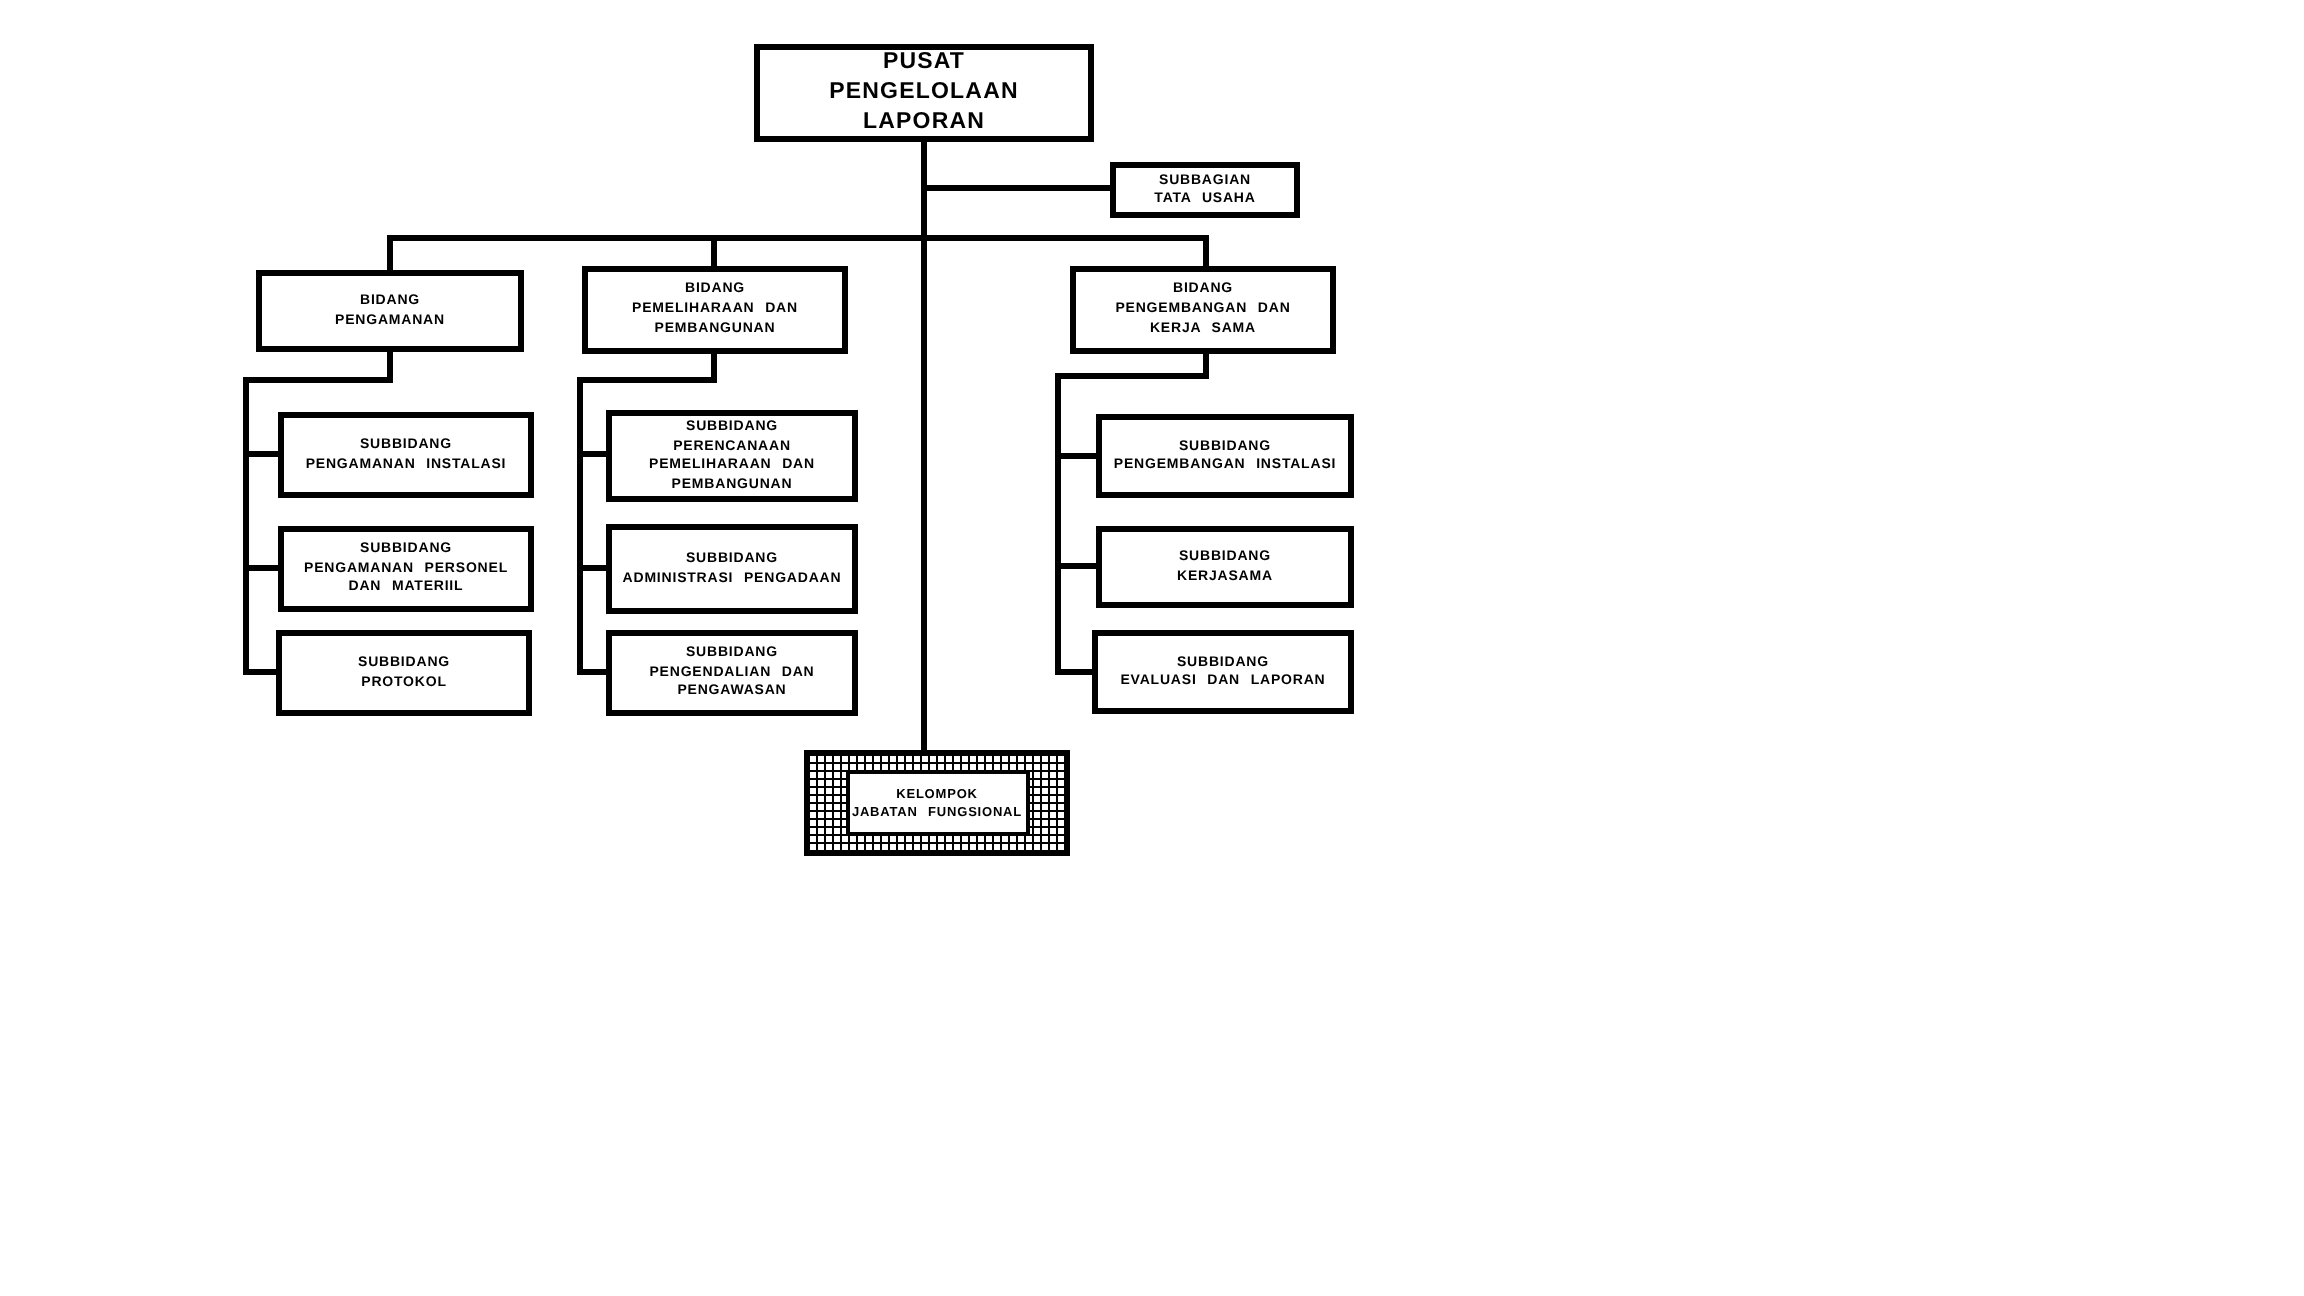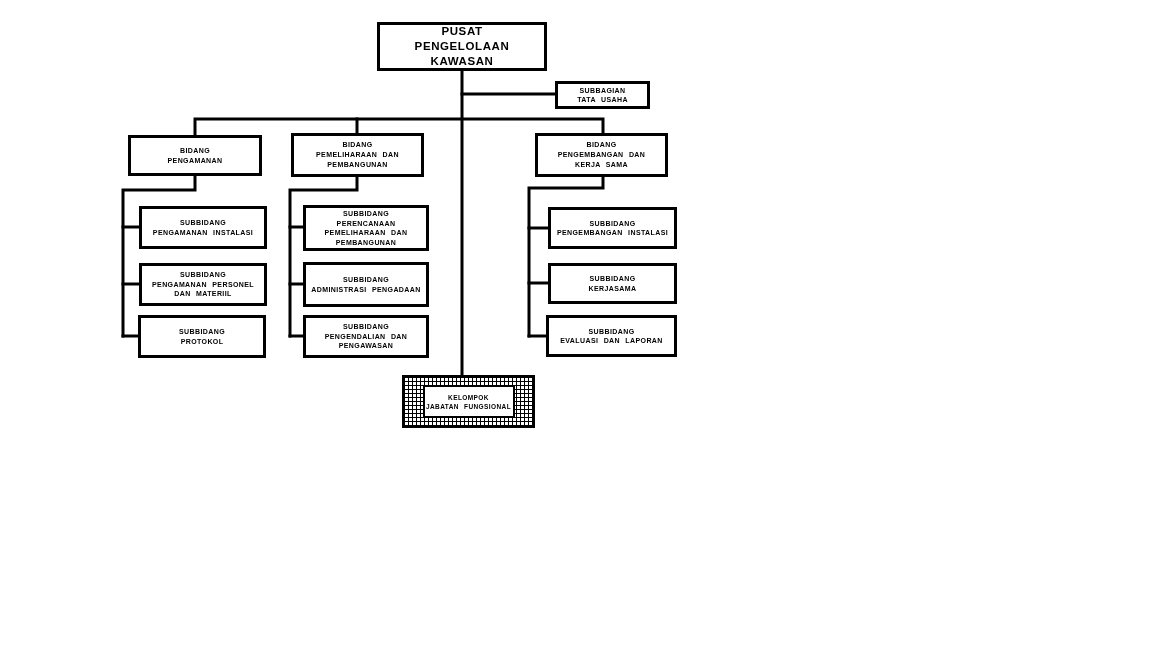--- a/index.html
+++ b/index.html
@@ -97,21 +97,21 @@
     <path d="M290,227 H304"></path>
     <path d="M290,284 H304"></path>
     <path d="M290,336 H304"></path>
     <path d="M603,175 V188 H529 V336"></path>
     <path d="M529,228 H549"></path>
     <path d="M529,283 H549"></path>
     <path d="M529,336 H549"></path>
   </svg>
 
   <div class="node node-root" style="left:377px; top:22px; width:170px; height:49px;">PUSAT
-PENGELOLAAN KAWASAN</div>
+PENGELOLAAN LAPORAN</div>
 
   <div class="node" style="left:555px; top:81px; width:95px; height:28px;">SUBBAGIAN
 TATA USAHA</div>
 
   <div class="node node-bidang" style="left:128px; top:135px; width:134px; height:41px;">BIDANG
 PENGAMANAN</div>
 
   <div class="node node-bidang" style="left:291px; top:133px; width:133px; height:44px;">BIDANG
 PEMELIHARAAN DAN
 PEMBANGUNAN</div>

